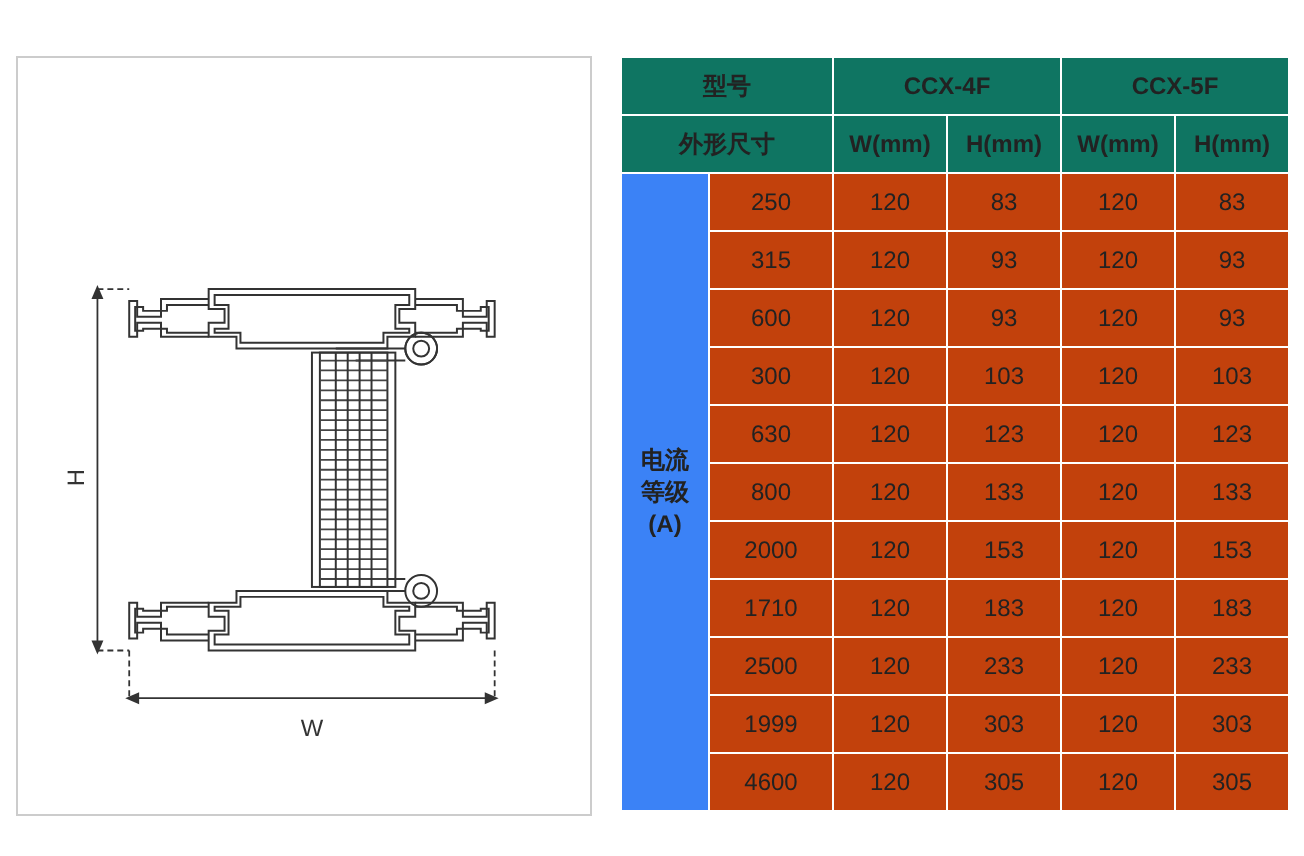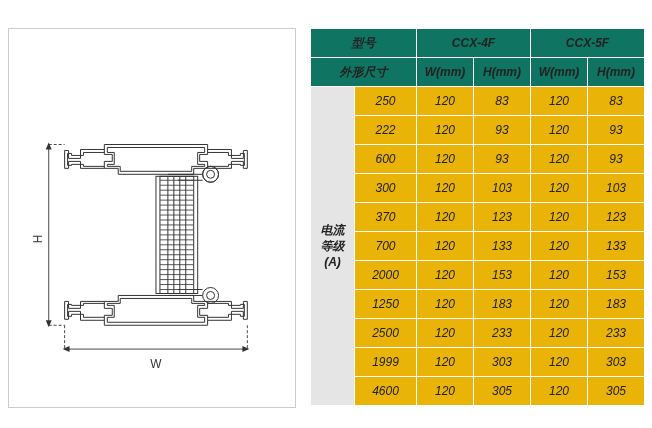--- a/index.html
+++ b/index.html
@@ -36,21 +36,20 @@
     width: 100%;
     height: 100%;
   }
 
   
   .table-wrap {
     position: absolute;
     left: 310px;
     top: 28px;
     width: 334px;
-    font-style: italic;
   }
   table.spec {
     border-collapse: collapse;
     width: 334px;
     table-layout: fixed;
   }
   table.spec td, table.spec th {
     border: 1px solid #ffffff;
     text-align: center;
     vertical-align: middle;
@@ -60,30 +59,30 @@
     height: 28px;
   }
   .hdr {
     background: #0f7562;
     color: #ffffff;
     font-weight: bold;
     font-size: 12.5px;
     border: 1px solid #ffffff;
   }
   .side {
-    background: #e5e5e5;
+    background: #3b82f6;
     color: #ffffff;
     font-weight: bold;
     font-size: 12.5px;
     line-height: 1.35;
     width: 44px;
     border: 1px solid #ffffff;
   }
   td.data {
-    background: #eab308;
+    background: #c2410c;
     border: 1px solid #0f7562;
   }
   .col-label { width: 44px; }
   .col-size  { width: 62px; }
   .col-val   { width: 57px; }
 
   
   .dim-label {
     font-family: "Liberation Sans", sans-serif;
     font-size: 12px;
@@ -237,63 +236,63 @@
             <div>等级</div>
             <div>(A)</div>
           </td>
           <td class="data">250</td>
           <td class="data">120</td>
           <td class="data">83</td>
           <td class="data">120</td>
           <td class="data">83</td>
         </tr>
         <tr>
-          <td class="data">222</td>
+          <td class="data">315</td>
           <td class="data">120</td>
           <td class="data">93</td>
           <td class="data">120</td>
           <td class="data">93</td>
         </tr>
         <tr>
           <td class="data">600</td>
           <td class="data">120</td>
           <td class="data">93</td>
           <td class="data">120</td>
           <td class="data">93</td>
         </tr>
         <tr>
           <td class="data">300</td>
           <td class="data">120</td>
           <td class="data">103</td>
           <td class="data">120</td>
           <td class="data">103</td>
         </tr>
         <tr>
-          <td class="data">370</td>
+          <td class="data">630</td>
           <td class="data">120</td>
           <td class="data">123</td>
           <td class="data">120</td>
           <td class="data">123</td>
         </tr>
         <tr>
-          <td class="data">700</td>
+          <td class="data">800</td>
           <td class="data">120</td>
           <td class="data">133</td>
           <td class="data">120</td>
           <td class="data">133</td>
         </tr>
         <tr>
           <td class="data">2000</td>
           <td class="data">120</td>
           <td class="data">153</td>
           <td class="data">120</td>
           <td class="data">153</td>
         </tr>
         <tr>
-          <td class="data">1250</td>
+          <td class="data">1710</td>
           <td class="data">120</td>
           <td class="data">183</td>
           <td class="data">120</td>
           <td class="data">183</td>
         </tr>
         <tr>
           <td class="data">2500</td>
           <td class="data">120</td>
           <td class="data">233</td>
           <td class="data">120</td>

